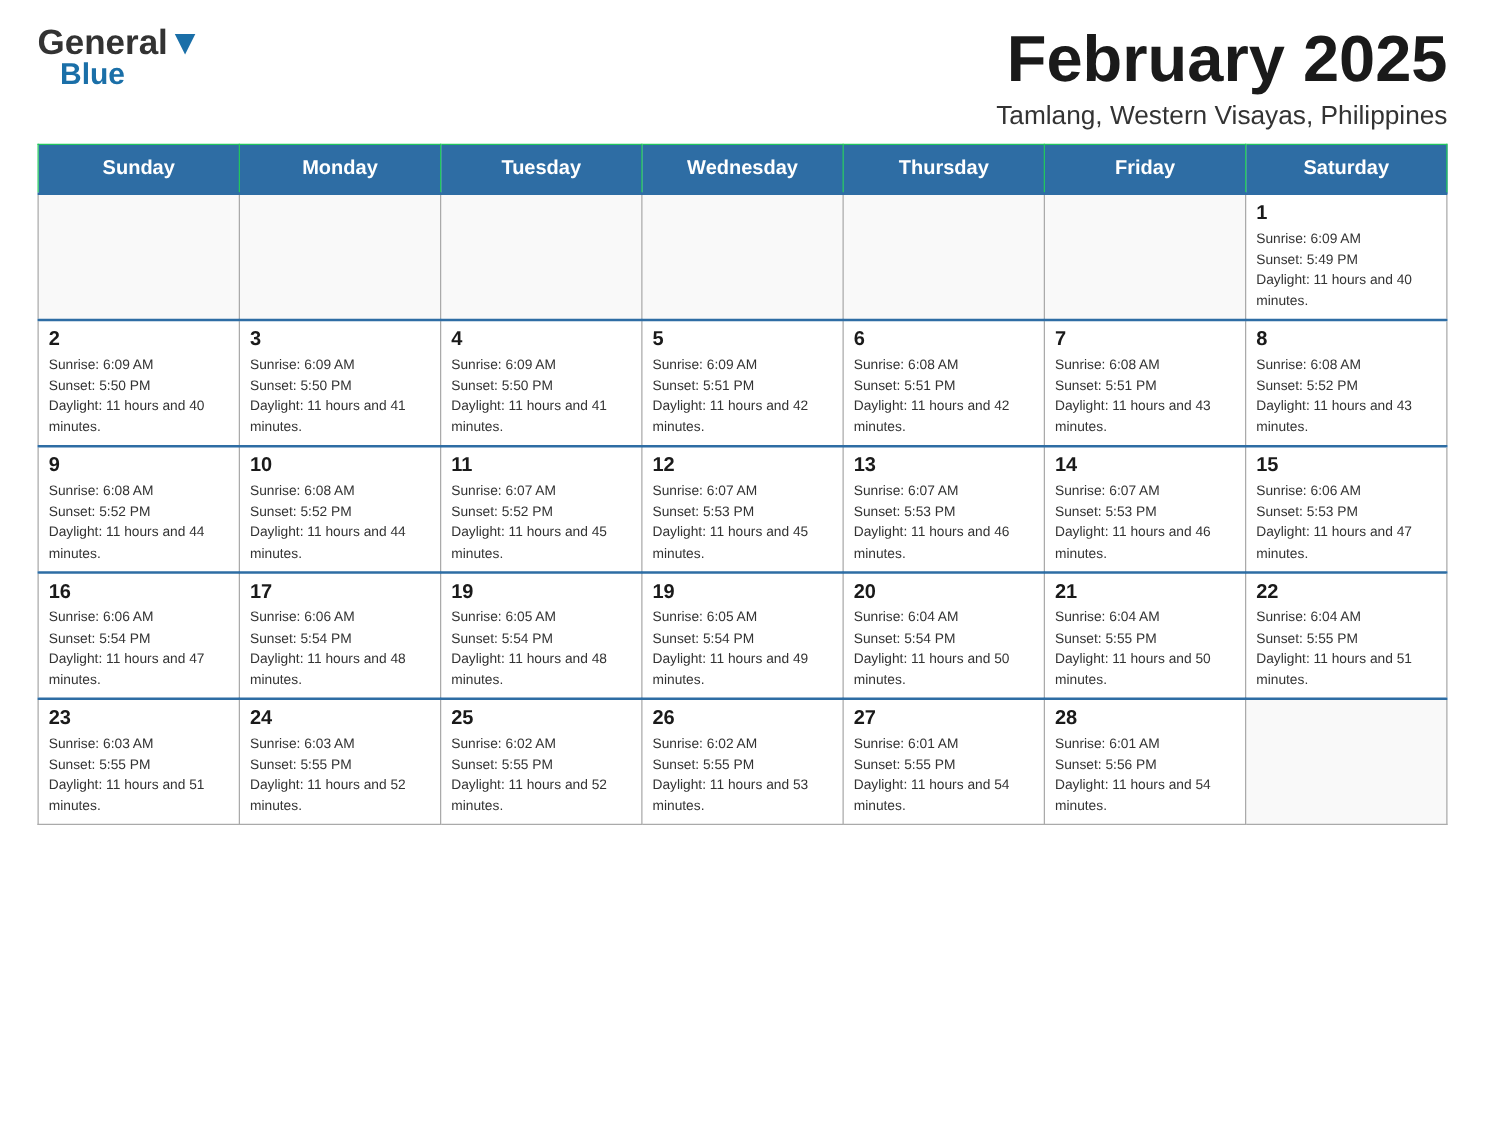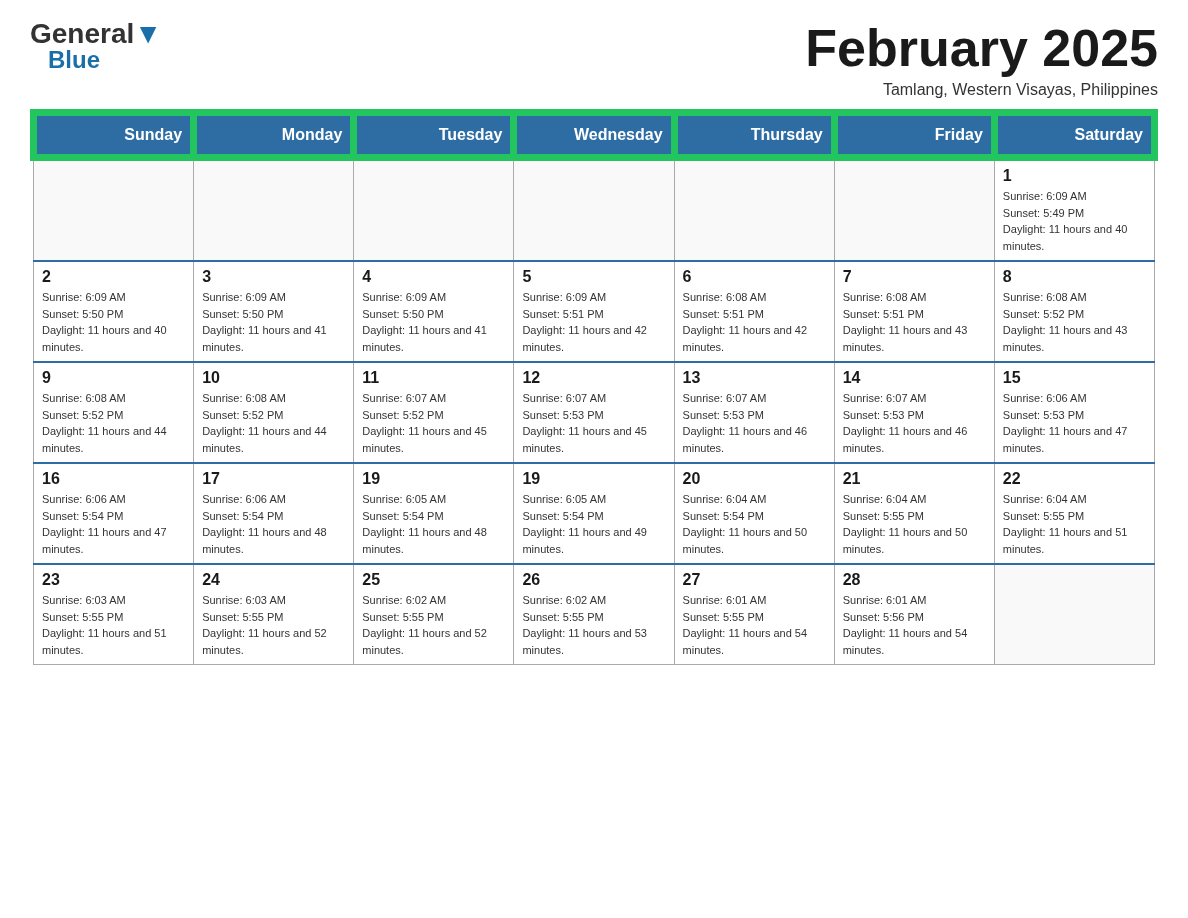--- a/index.html
+++ b/index.html
@@ -41,38 +41,38 @@
     .title-block {
       text-align: right;
     }
     .main-title {
       font-size: 52px;
       font-weight: bold;
       color: #1a1a1a;
       line-height: 1.1;
     }
     .subtitle {
-      font-size: 16px;
+      font-size: 21px;
       color: #333;
       margin-top: 4px;
       text-align: right;
     }
     .calendar {
       width: 100%;
       border-collapse: collapse;
       margin-top: 8px;
     }
     .calendar thead tr th {
       background-color: #2e6da4;
       color: #fff;
       font-size: 16px;
       font-weight: bold;
       padding: 10px 8px;
-      text-align: right;
-      border: 7px solid #22c55e;
+      text-align: center;
+      border: 1px solid #22c55e;
     }
     .calendar tbody tr td {
       vertical-align: top;
       border: 1px solid #aaa;
       padding: 6px 8px;
       width: 14.28%;
       min-height: 110px;
       font-size: 12.5px;
       color: #222;
     }

